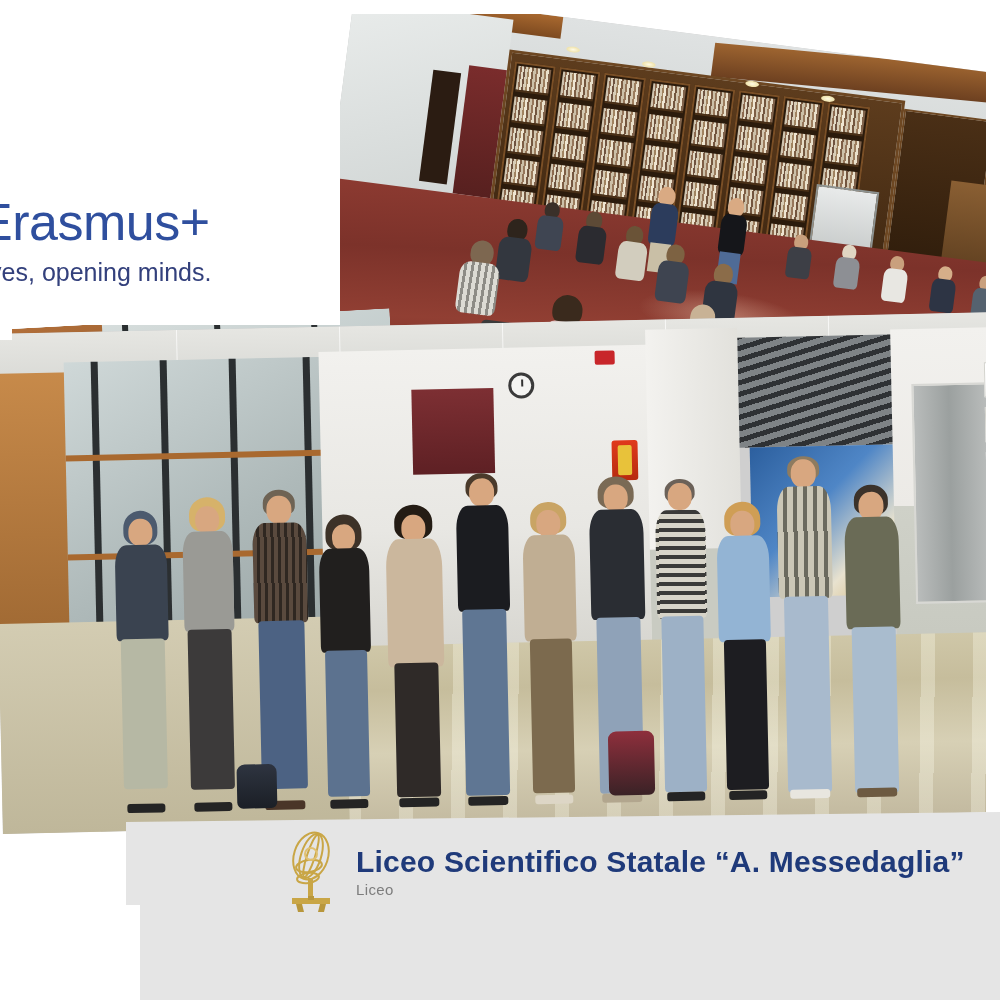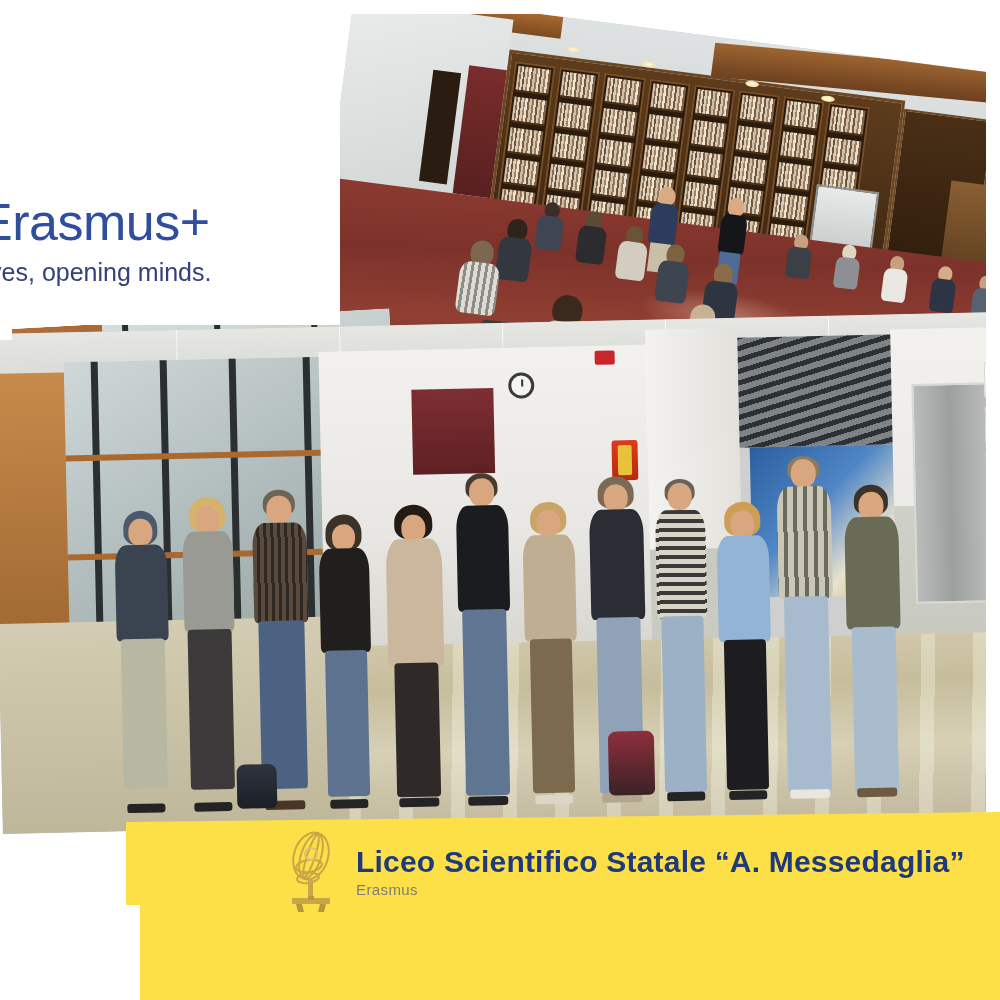--- a/index.html
+++ b/index.html
@@ -147,21 +147,21 @@
 
   
   #erasmus-card{position:absolute;left:-40px;top:-10px;width:380px;height:335px;
     background:#ffffff;}
   #erasmus-logo{position:absolute;left:-22px;top:196px;width:330px;}
   #erasmus-wordmark{font-size:52px;letter-spacing:-.5px;color:#2f4f9e;
     font-family:"Liberation Sans",sans-serif;line-height:1;white-space:nowrap;}
   #erasmus-tagline{margin-top:12px;font-size:25px;color:#33407c;
     font-family:"Liberation Sans",sans-serif;line-height:1;white-space:nowrap;}
 
-  #footer-band{position:absolute;left:126px;top:812px;width:874px;height:188px;background:#fde047;}
+  #footer-band{position:absolute;left:126px;top:812px;width:874px;height:188px;background:#e5e5e5;}
   #footer-band.slant{clip-path:polygon(0 10px,100% 0,100% 100%,0 100%);}
   #footer-content{position:absolute;left:158px;top:18px;display:flex;align-items:center;gap:18px;}
   #school-name{font-size:30px;color:#1f3a7a;font-weight:bold;letter-spacing:.2px;
     font-family:"Liberation Sans",sans-serif;white-space:nowrap;line-height:1.05;}
   #school-city{font-size:15px;color:#7d7d7d;letter-spacing:.4px;margin-top:4px;
     font-family:"Liberation Sans",sans-serif;}
   #bottom-white-left{position:absolute;left:0;top:905px;width:140px;height:95px;background:#fff;}
   #right-white-strip{position:absolute;left:986px;top:0;width:14px;height:1000px;background:#fff;}
   #top-white-strip{position:absolute;left:0;top:0;width:1000px;height:14px;background:#fff;}
   #left-white-strip{position:absolute;left:0;top:0;width:12px;height:340px;background:#fff;}
@@ -554,21 +554,21 @@
           <rect x="24" y="48" width="5" height="18" fill="#c9a646"></rect>
           <path d="M8 68 H46 V74 H8 Z" fill="#c9a646"></path>
           <path d="M12 74 L14 82 H20 L18 74 Z" fill="#b8973c"></path>
           <path d="M42 74 L40 82 H34 L36 74 Z" fill="#b8973c"></path>
           <rect x="24" y="66" width="6" height="4" fill="#b8973c"></rect>
         </svg>
       </span>
 
       <span>
         <div id="school-name">Liceo Scientifico Statale “A. Messedaglia”</div>
-        <div id="school-city">Erasmus</div>
+        <div id="school-city">Liceo</div>
       </span>
 
     </div>
   </div>
 
   <div id="bottom-white-left"></div>
 
 </div>
 
 </body></html>

